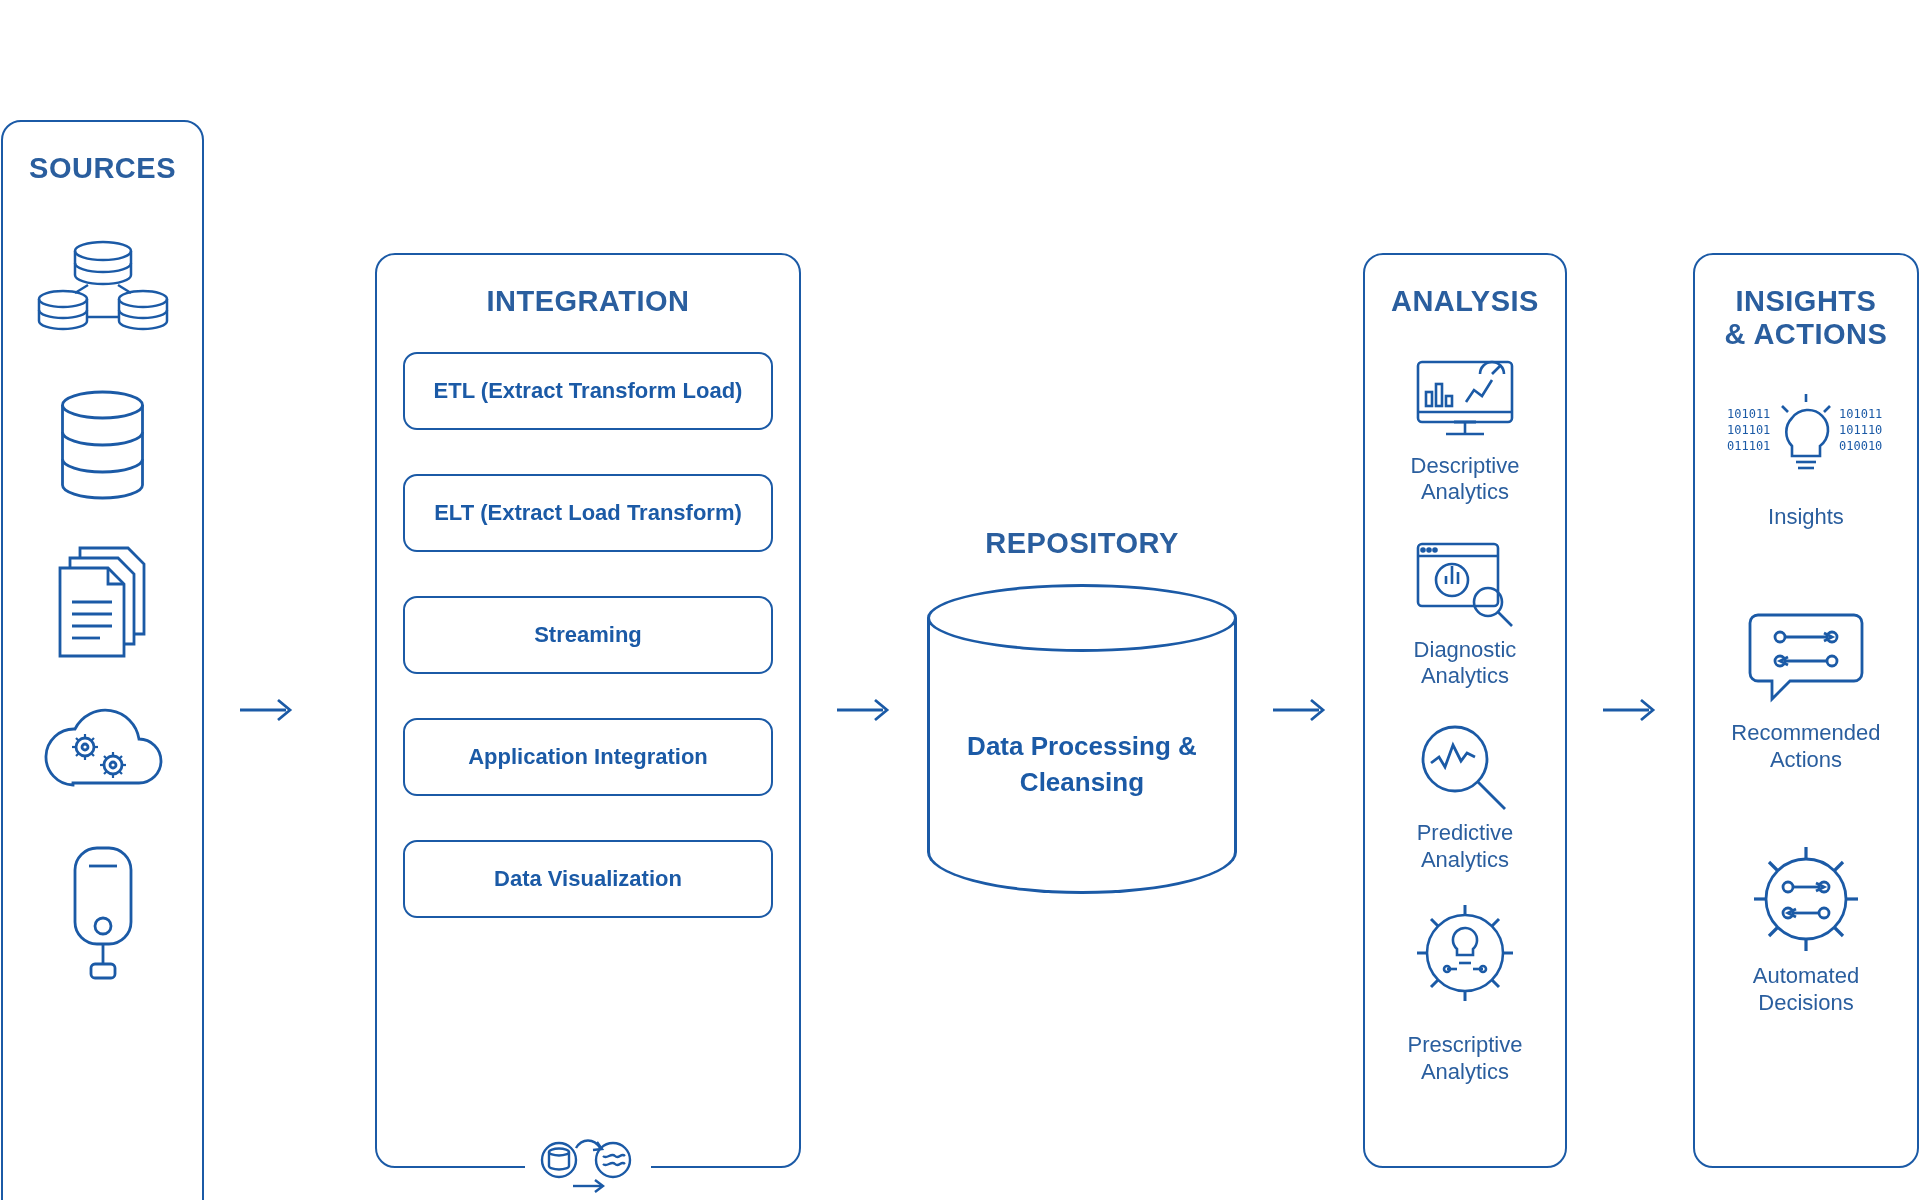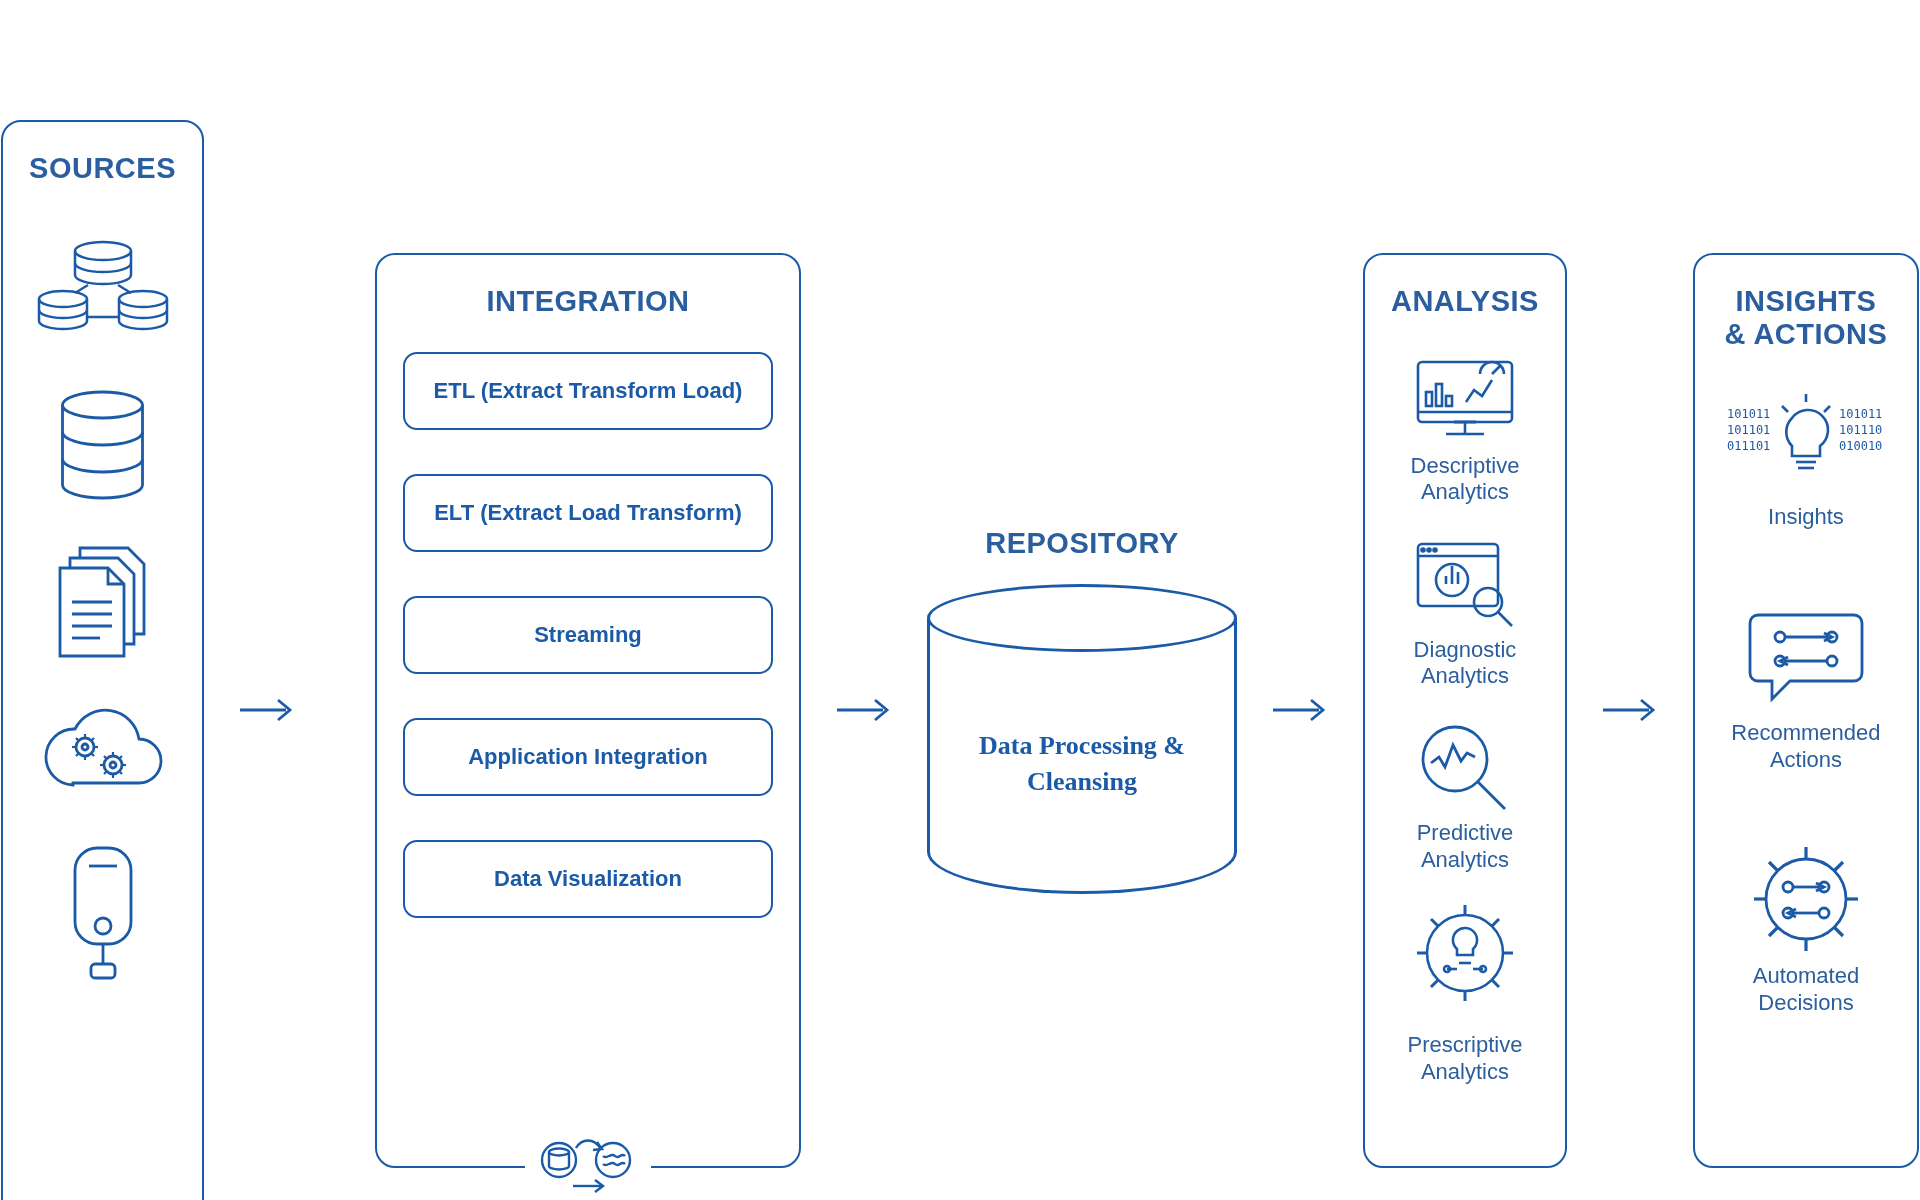--- a/index.html
+++ b/index.html
@@ -54,21 +54,21 @@
   
   .repo-wrap{display:flex;flex-direction:column;align-items:center;}
   .repo-title{font-size:29px;font-weight:600;letter-spacing:0.5px;margin-bottom:24px;}
   .cyl{position:relative;width:310px;height:310px;}
   .cyl-body{
     position:absolute;left:0;right:0;top:34px;bottom:0;
     border-left:3px solid var(--blue);border-right:3px solid var(--blue);
     border-bottom:3px solid var(--blue);
     border-radius:0 0 155px 155px / 0 0 42px 42px;
     display:flex;align-items:center;text-align:center;
-    font-size:26px;font-weight:600;line-height:1.4;color:var(--blue);padding:30px 30px 10px;font-family:Liberation Serif, serif;
+    font-size:26px;font-weight:600;line-height:1.4;color:var(--blue);padding:30px 30px 10px;
   }
   .cyl-top{
     position:absolute;left:0;right:0;top:0;height:68px;
     border:3px solid var(--blue);border-radius:50%;
     background:#fff;
   }
   
   .analysis{width:245px;height:915px;}
   .ana-item{display:flex;flex-direction:column;align-items:center;margin-bottom:30px;}
   .ana-item .icon-slot{height:95px;display:flex;align-items:center;justify-content:center;}

